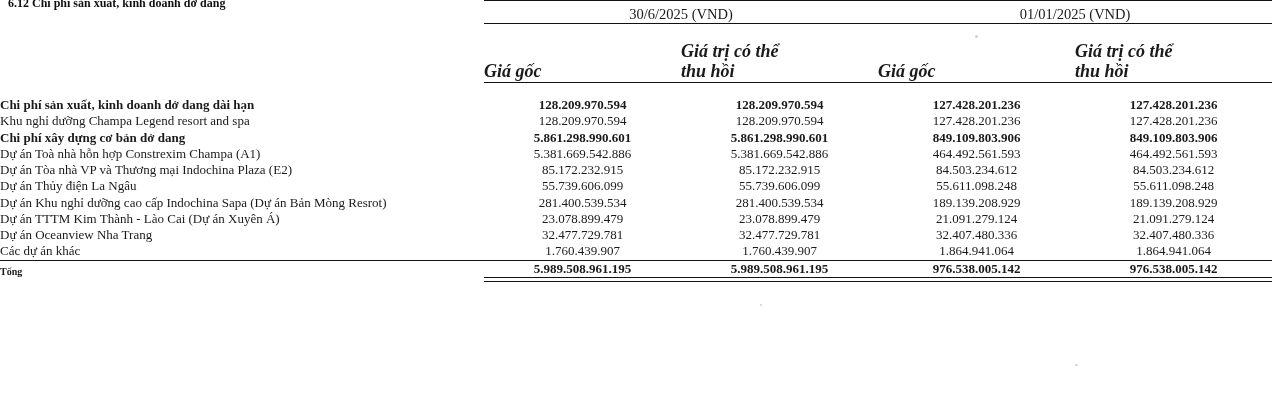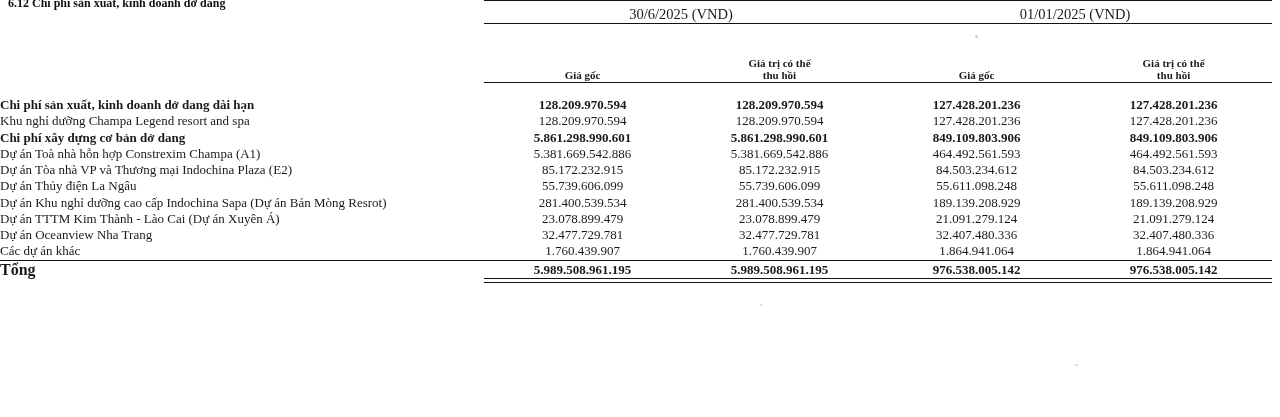--- a/index.html
+++ b/index.html
@@ -59,27 +59,28 @@
     padding-bottom: 2px;
     border-top: 1.6px solid #111;
     border-bottom: 1.1px solid #111;
     height: 22px;
   }
   .grp-blank {
     border: 0;
   }
 
   .sub-head {
-    text-align: center;
-    font-size: 11px;
+    text-align: left;
+    font-size: 18px;
     font-weight: bold;
     padding: 10px 26px 5px 0;
     line-height: 1.15;
     vertical-align: bottom;
     height: 58px;
+    font-style: italic;
   }
   .sub-head .l1 { display: block; }
   .sub-head .l2 { display: block; }
   .sub-head-border {
     border-bottom: 1.1px solid #111;
   }
 
   .spacer-row td { height: 14px; }
 
   .lbl {
@@ -103,21 +104,21 @@
   .row-tall td { padding-top: 10px; padding-bottom: 2px; }
   .row-gap td { padding-top: 9px; }
 
   .total-row td {
     border-top: 1.1px solid #111;
     padding-top: 6px;
     padding-bottom: 4px;
     font-weight: bold;
   }
   .total-label {
-    font-size: 16px;
+    font-size: 10px;
     font-weight: bold;
     padding-left: 8px;
     vertical-align: top;
     padding-top: 18px;
   }
   .bottom-rule td {
     border-top: 1.1px solid #111;
     border-bottom: 1.6px solid #111;
     height: 3px;
     padding: 0;

